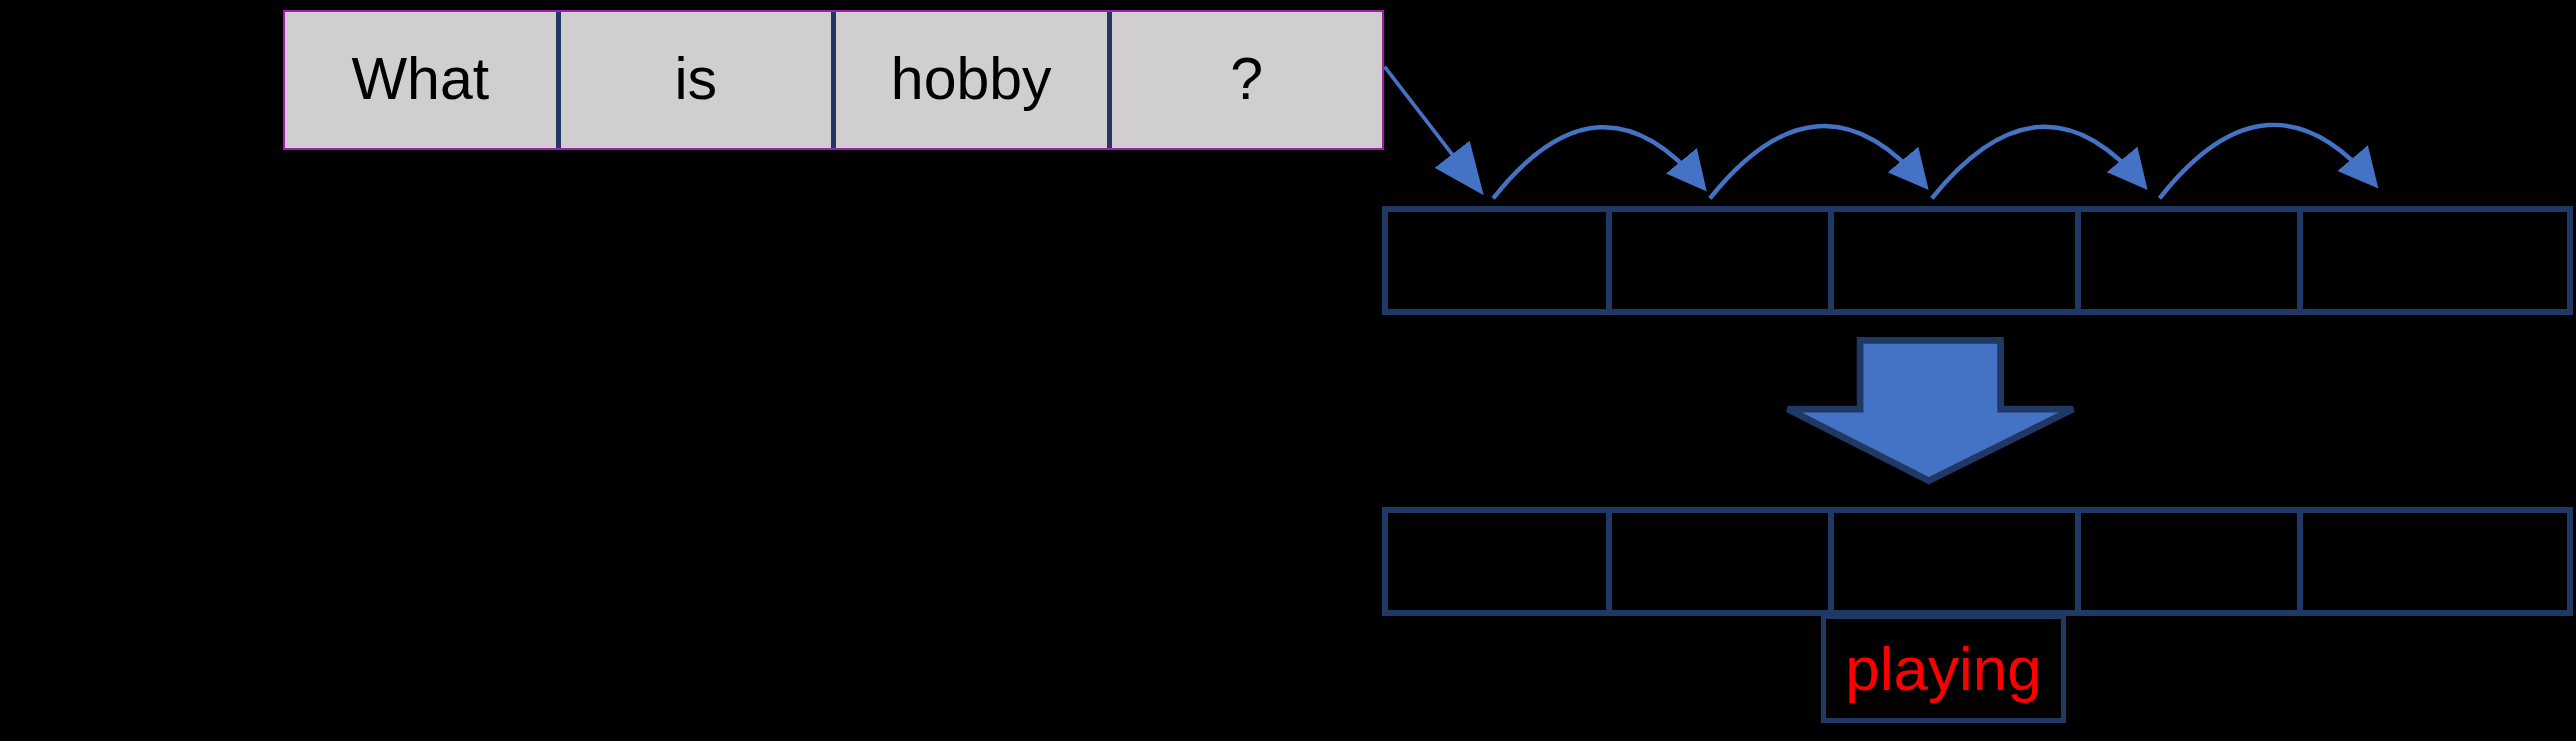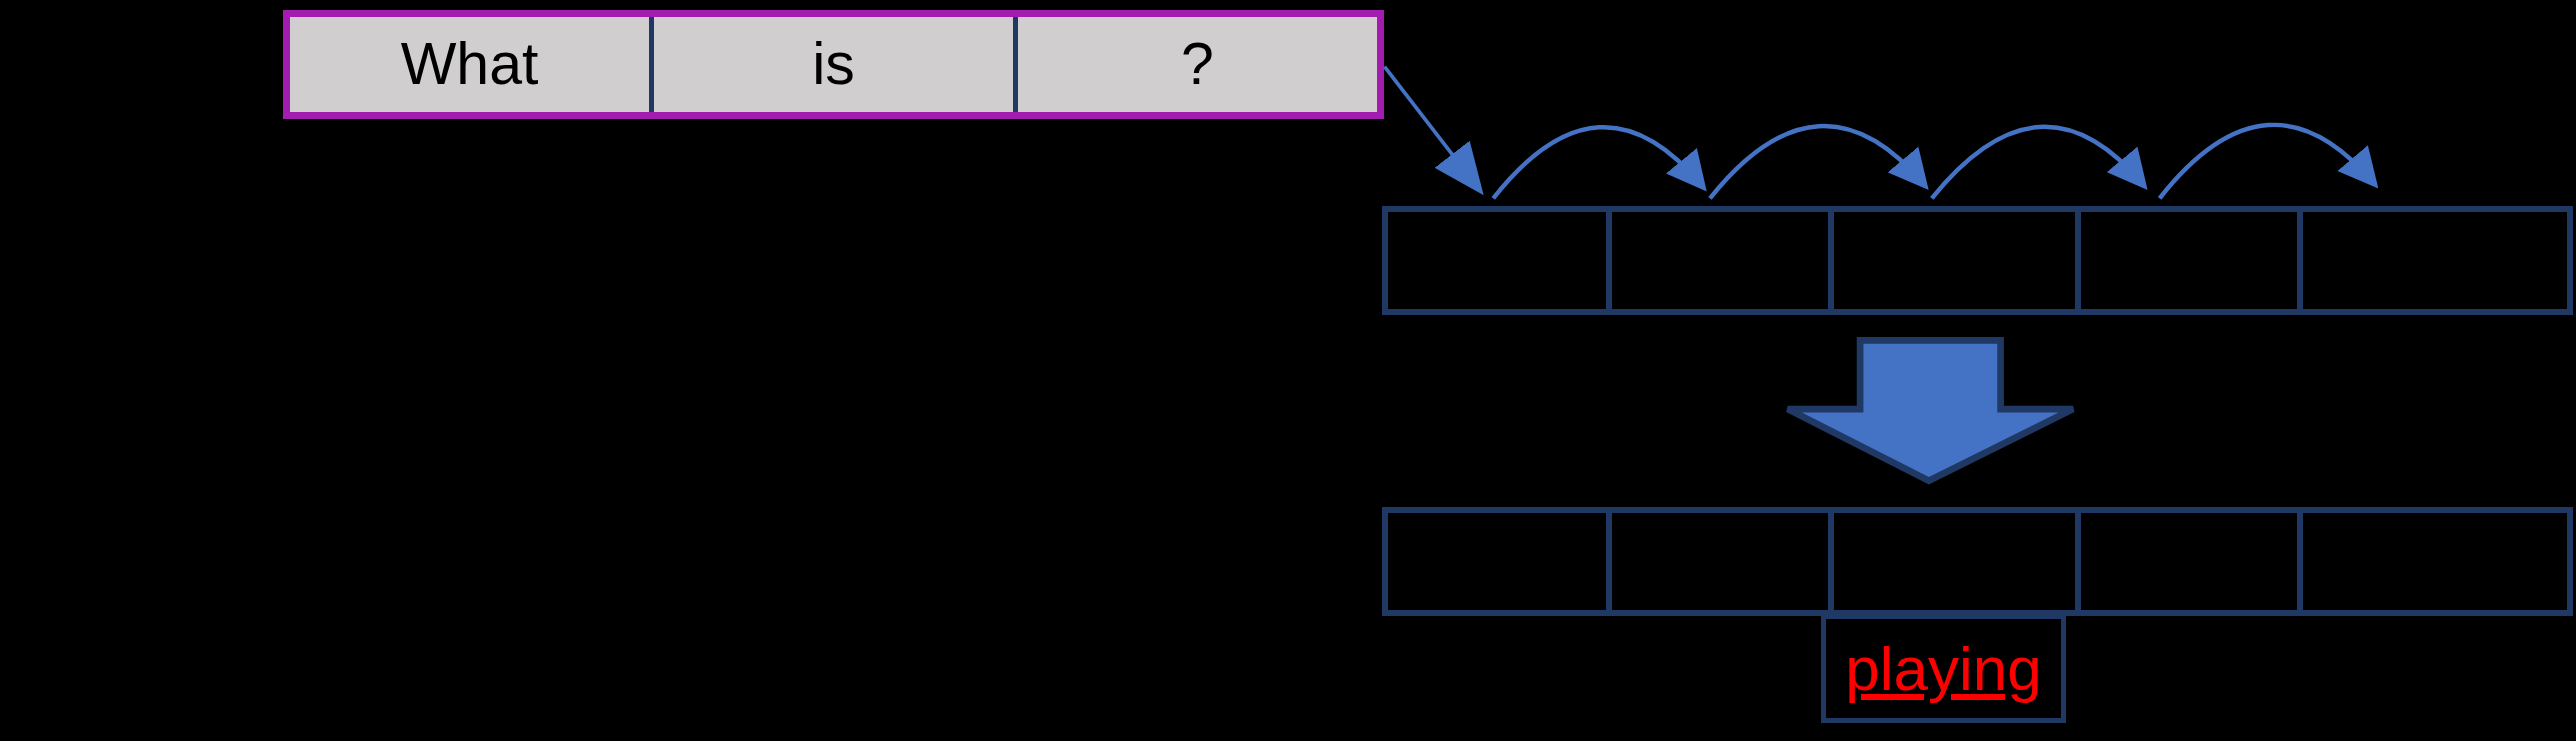--- a/index.html
+++ b/index.html
@@ -15,24 +15,24 @@
     font-family: "Liberation Sans", sans-serif;
     overflow: hidden;
   }
 
   
   .token-row {
     position: absolute;
     left: 283px;
     top: 9.6px;
     width: 1101px;
-    height: 109px;
+    height: 140px;
     display: flex;
     box-sizing: border-box;
-    border: 7px solid #a21caf;
+    border: 2px solid #a21caf;
   }
   .token-cell {
     flex: 1 1 0;
     background: #d0cece;
     display: flex;
     align-items: center;
     justify-content: center;
     font-size: 59px;
     color: #000000;
     line-height: 1;
@@ -77,41 +77,41 @@
     border: 5.2px solid #1f3864;
     display: flex;
     align-items: center;
     justify-content: center;
     background: transparent;
   }
   .prediction-text {
     color: #ff0000;
     font-size: 62px;
     line-height: 1;
-    text-decoration: underline;
   }
 
   
   #arrows {
     position: absolute;
     left: 0;
     top: 0;
     width: 2576px;
     height: 742px;
     pointer-events: none;
   }
 </style>
 </head>
 <body>
 
 <div id="canvas">
 
   <div class="token-row">
     <div class="token-cell">What</div>
     <div class="token-cell">is</div>
+    <div class="token-cell">hobby</div>
     <div class="token-cell">?</div>
   </div>
 
   <div class="seq-row encoded">
     <div class="seq-cell w1"></div>
     <div class="seq-cell w2"></div>
     <div class="seq-cell w3"></div>
     <div class="seq-cell w4"></div>
     <div class="seq-cell w5"></div>
   </div>

